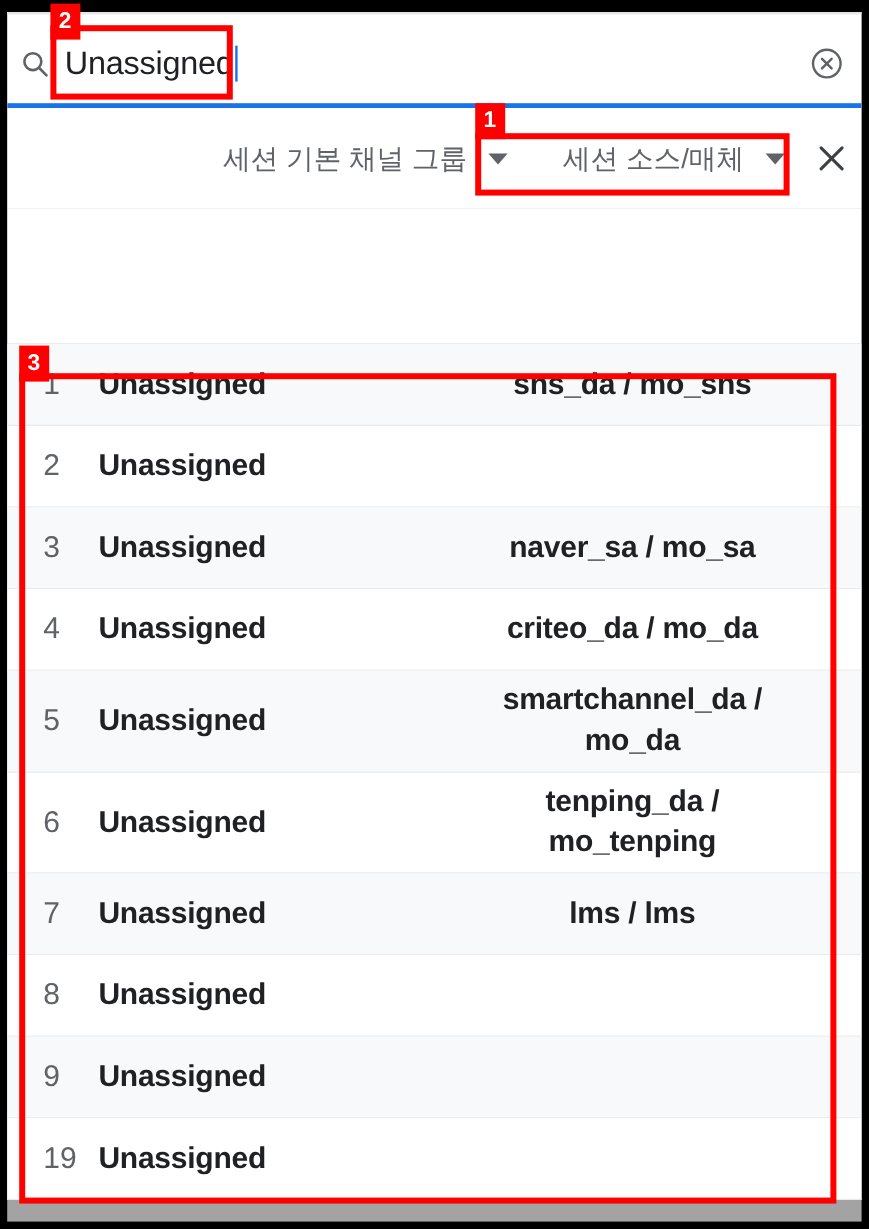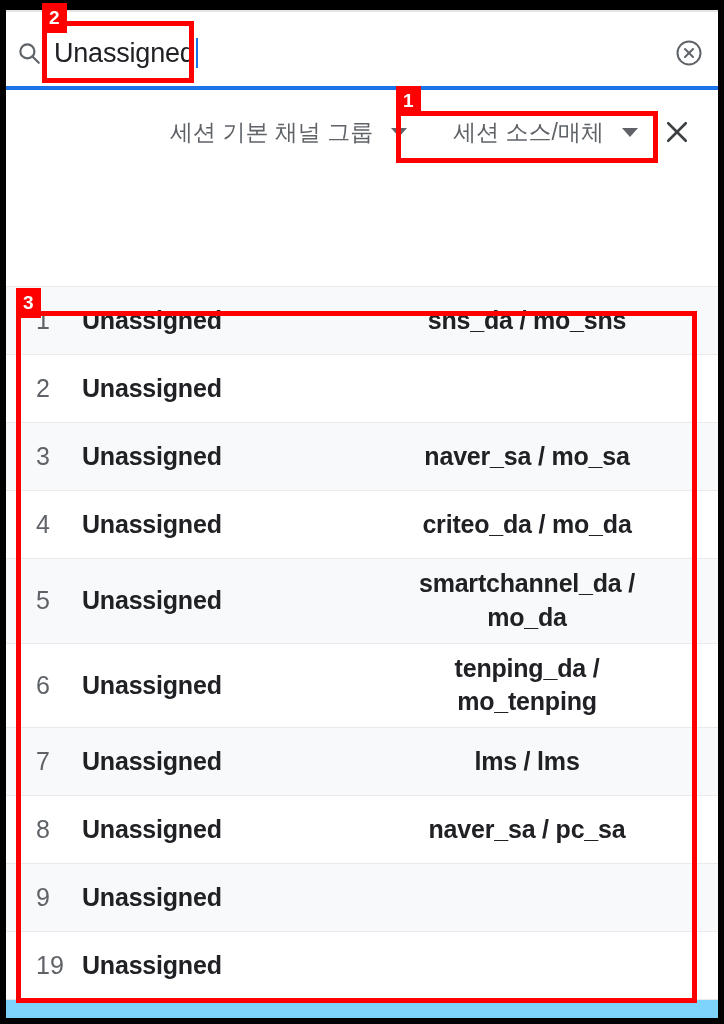--- a/index.html
+++ b/index.html
@@ -22,21 +22,21 @@
     height: 1024px;
     background: #000000;
     box-sizing: border-box;
   }
   .page {
     position: absolute;
     left: 6px;
     top: 10px;
     width: 712px;
     height: 1008px;
-    background: #7dd3fc;
+    background: #a3a3a3;
     box-sizing: border-box;
     overflow: hidden;
   }
 
   
   .search-bar {
     position: relative;
     height: 78px;
     background: #ffffff;
     border-top: 2px solid #e4e5e7;
@@ -95,21 +95,20 @@
     background: #1a73e8;
   }
 
   
   .dim-row {
     position: relative;
     height: 84px;
     display: flex;
     align-items: center;
     justify-content: flex-end;
-    padding-right: 16px;
     background: #ffffff;
   }
   .dim-select {
     display: inline-flex;
     align-items: center;
     gap: 18px;
     color: #5f6368;
     font-size: 23px;
     white-space: nowrap;
     padding: 6px 6px;
@@ -290,21 +289,20 @@
         <div class="cell-source">tenping_da / mo_tenping</div>
       </div>
       <div class="row odd">
         <div class="cell-index">7</div>
         <div class="cell-channel">Unassigned</div>
         <div class="cell-source">lms / lms</div>
       </div>
       <div class="row even">
         <div class="cell-index">8</div>
         <div class="cell-channel">Unassigned</div>
-        <div class="cell-source">naver_sa / pc_sa</div>
       </div>
       <div class="row odd">
         <div class="cell-index">9</div>
         <div class="cell-channel">Unassigned</div>
       </div>
       <div class="row even">
         <div class="cell-index">19</div>
         <div class="cell-channel">Unassigned</div>
       </div>
     </div>

